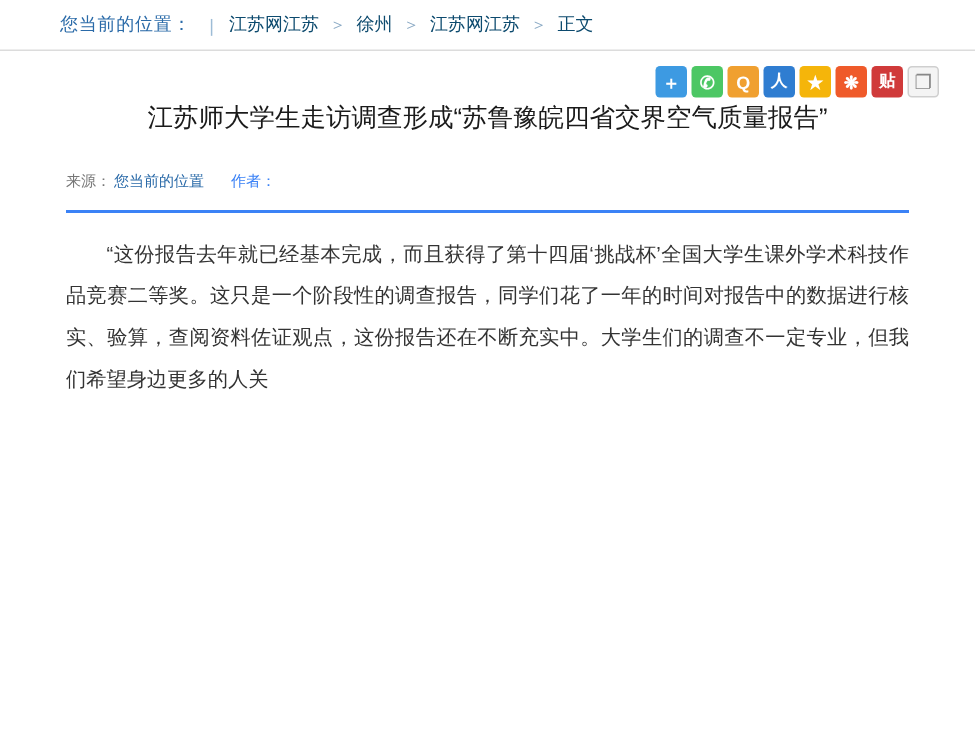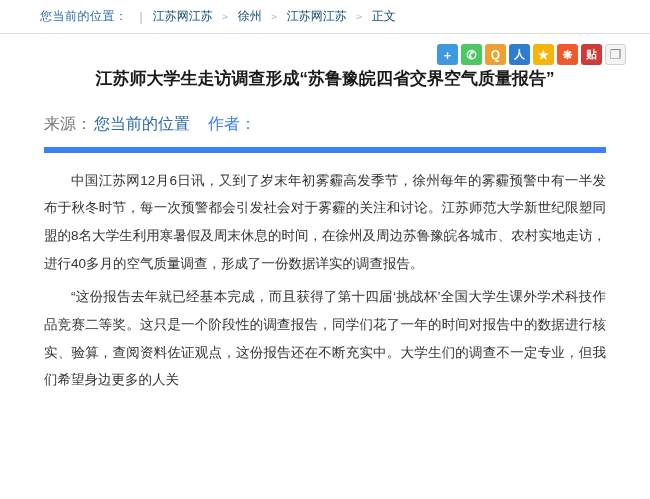--- a/index.html
+++ b/index.html
@@ -85,33 +85,33 @@
 
   
   .article {
     padding: 0 44px;
     box-sizing: border-box;
   }
   .article-title {
     margin: 32px 0 0 0;
     text-align: center;
     font-size: 17px;
-    font-weight: bold;
+    font-weight: normal;
     color: #1a1a1a;
     line-height: 1.5;
     font-family: "Liberation Sans", sans-serif;
   }
   .meta-row {
     margin-top: 22px;
     display: flex;
     align-items: center;
-    font-size: 16px;
+    font-size: 10px;
     color: #777777;
     padding-bottom: 12px;
-    border-bottom: 6px solid #3b82f6;
+    border-bottom: 2px solid #3b82f6;
   }
   .meta-source-label { color: #777777; }
   .meta-source-value {
     color: #2a6aa8;
     text-decoration: none;
     cursor: pointer;
     margin-left: 2px;
   }
   .meta-author-label { color: #3b82f6; margin-left: 18px; }
   .meta-author-value { color: #777777; margin-left: 2px; }
@@ -178,18 +178,17 @@
     <h1 class="article-title">江苏师大学生走访调查形成“苏鲁豫皖四省交界空气质量报告”</h1>
 
     <div class="meta-row">
       <span class="meta-source-label">来源：</span>
       <a class="meta-source-value">您当前的位置</a>
       <span class="meta-author-label">作者：</span>
       <span class="meta-author-value"></span>
     </div>
 
     <div class="body-text">
-      <p class="para">中国江苏网12月6日讯，又到了岁末年初雾霾高发季节，徐州每年的雾霾预警中有一半发布于秋冬时节，每一次预警都会引发社会对于雾霾的关注和讨论。江苏师范大学新世纪限塑同盟的8名大学生利用寒暑假及周末休息的时间，在徐州及周边苏鲁豫皖各城市、农村实地走访，进行40多月的空气质量调查，形成了一份数据详实的调查报告。</p>
       <p class="para">“这份报告去年就已经基本完成，而且获得了第十四届‘挑战杯’全国大学生课外学术科技作品竞赛二等奖。这只是一个阶段性的调查报告，同学们花了一年的时间对报告中的数据进行核实、验算，查阅资料佐证观点，这份报告还在不断充实中。大学生们的调查不一定专业，但我们希望身边更多的人关</p>
     </div>
   </div>
 
 </div>
 
 </body></html>

